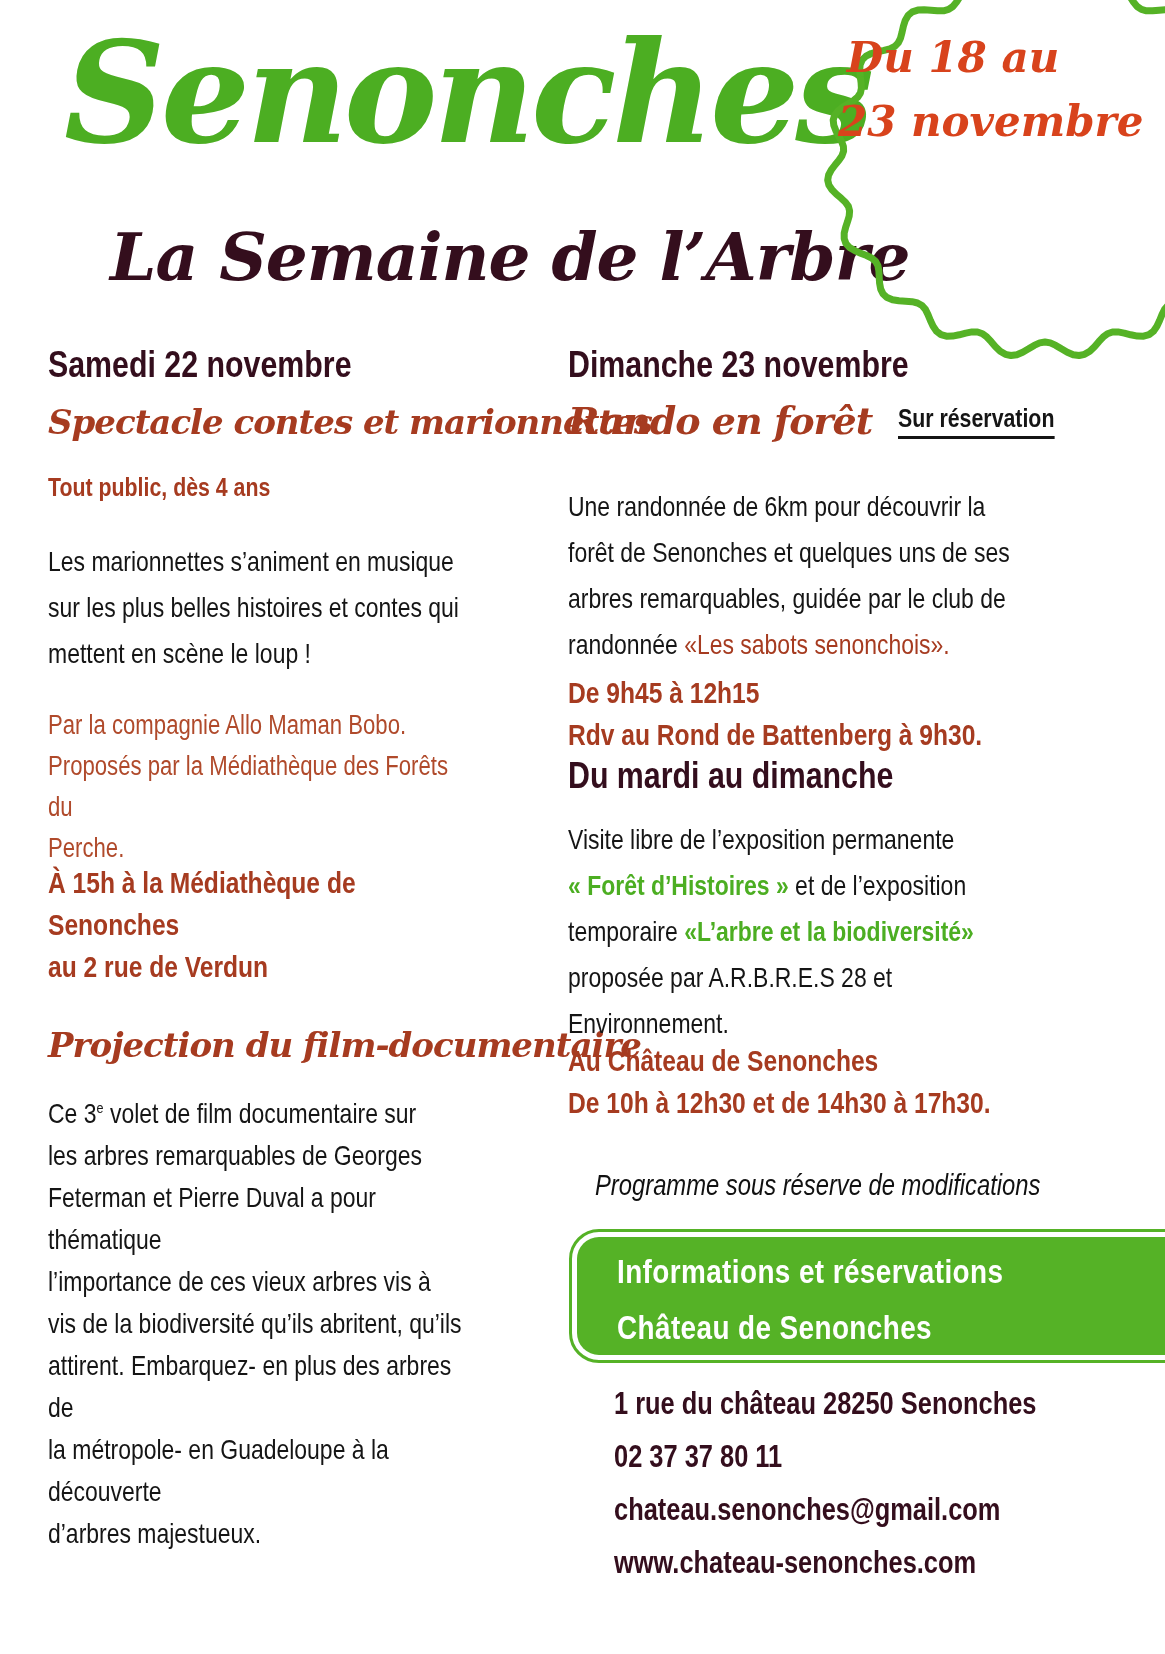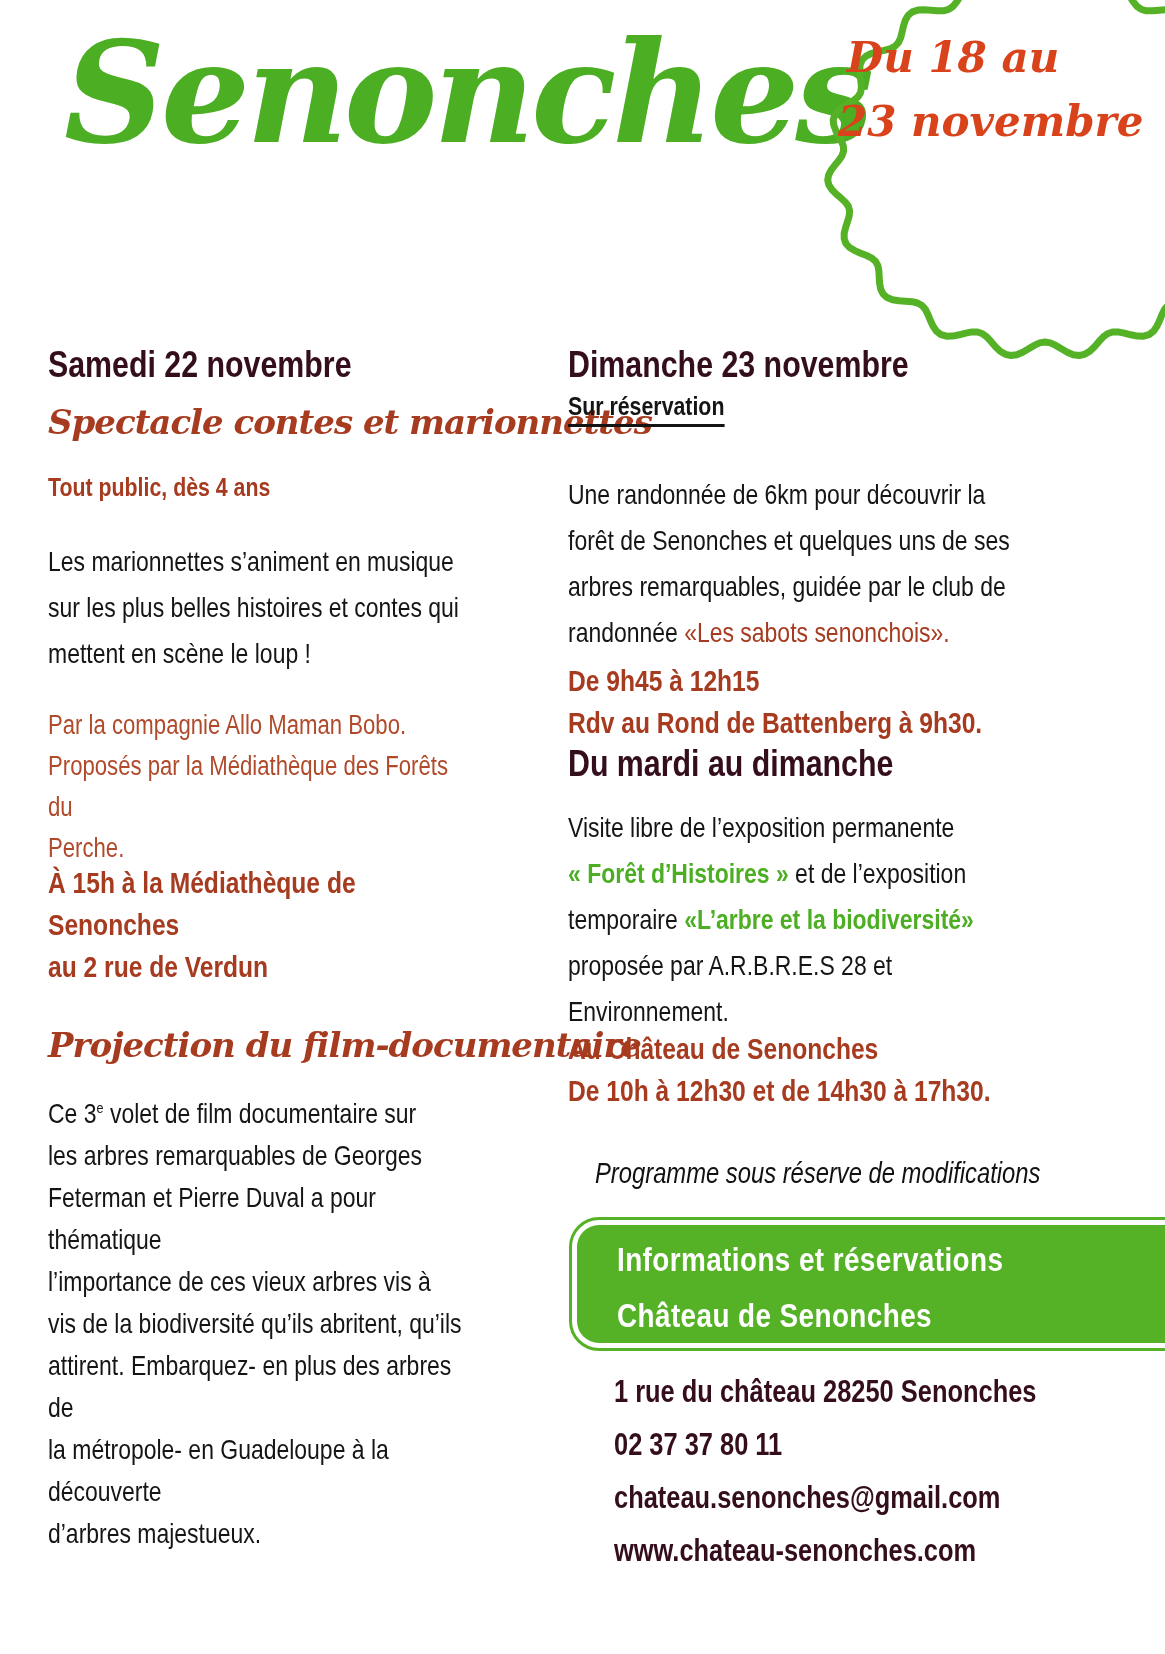--- a/index.html
+++ b/index.html
@@ -74,20 +74,21 @@
   }
   .info-box-text{font-size:34px;line-height:56px;font-weight:700;color:var(--white);letter-spacing:.5px;}
   .contact{font-size:31px;line-height:53px;font-weight:700;color:var(--dark_maroon);margin-left:46px;}
 </style>
 </head>
 <body>
 
 <div class="page">
 
   <div class="title script line">Senonches</div>
+  <div class="subtitle script line">La Semaine de l’Arbre</div>
 
   <div>
     <svg class="badge-svg" viewBox="790 0 375 380" width="375" height="380" aria-hidden="true">
       <path fill="none" stroke-width="7" stroke-linejoin="round" style="stroke:var(--green_fill)" d="M1255.0 165.0L1258.7 169.9L1261.4 175.0L1262.3 180.1L1261.1 185.1L1258.0 189.8L1253.7 194.1L1248.9 198.2L1244.6 202.2L1241.6 206.4L1240.4 210.9L1240.8 215.9L1242.4 221.4L1244.3 227.2L1245.8 233.1L1245.8 238.6L1244.1 243.5L1240.5 247.5L1235.3 250.6L1229.4 253.2L1223.4 255.5L1218.2 258.1L1214.4 261.4L1212.1 265.7L1211.1 271.0L1210.8 277.0L1210.4 283.2L1209.3 289.1L1206.9 294.0L1202.9 297.6L1197.5 299.8L1191.1 300.8L1184.4 301.2L1178.0 301.7L1172.5 303.0L1168.0 305.5L1164.6 309.4L1162.0 314.6L1159.6 320.5L1156.9 326.3L1153.5 331.2L1149.0 334.6L1143.6 336.2L1137.4 336.1L1130.8 334.8L1124.2 333.1L1118.0 331.9L1112.5 332.0L1107.5 333.7L1103.1 337.1L1098.8 341.7L1094.5 346.7L1089.8 351.2L1084.6 354.3L1079.1 355.5L1073.2 354.7L1067.3 352.2L1061.4 348.8L1055.8 345.4L1050.3 342.9L1045.0 342.0L1039.7 342.9L1034.2 345.4L1028.6 348.8L1022.7 352.2L1016.8 354.7L1010.9 355.5L1005.4 354.3L1000.2 351.2L995.5 346.7L991.2 341.7L986.9 337.1L982.5 333.7L977.5 332.0L972.0 331.9L965.8 333.1L959.2 334.8L952.6 336.1L946.4 336.2L941.0 334.6L936.5 331.2L933.1 326.3L930.4 320.5L928.0 314.6L925.4 309.4L922.0 305.5L917.5 303.0L912.0 301.7L905.6 301.2L898.9 300.8L892.5 299.8L887.1 297.6L883.1 294.0L880.7 289.1L879.6 283.2L879.2 277.0L878.9 271.0L877.9 265.7L875.6 261.4L871.8 258.1L866.6 255.5L860.6 253.2L854.7 250.6L849.5 247.5L845.9 243.5L844.2 238.6L844.2 233.1L845.7 227.2L847.6 221.4L849.2 215.9L849.6 210.9L848.4 206.4L845.4 202.2L841.1 198.2L836.3 194.1L832.0 189.8L828.9 185.1L827.7 180.1L828.6 175.0L831.3 169.9L835.0 165.0L838.9 160.3L842.0 155.7L843.6 151.1L843.4 146.4L841.6 141.5L838.8 136.3L835.9 130.8L833.8 125.3L833.2 120.0L834.7 115.1L838.1 110.8L842.9 107.1L848.4 103.7L853.6 100.5L857.8 97.0L860.4 93.0L861.4 88.2L861.1 82.7L860.3 76.6L859.7 70.5L860.1 64.8L862.2 59.9L866.0 56.1L871.3 53.5L877.6 51.7L884.0 50.4L889.9 48.8L894.8 46.4L898.2 42.9L900.5 38.2L902.0 32.5L903.4 26.3L905.2 20.4L908.1 15.4L912.3 11.9L917.8 10.1L924.1 9.7L930.9 10.2L937.5 10.8L943.5 10.8L948.6 9.4L952.9 6.5L956.5 2.1L959.9 -3.2L963.5 -8.7L967.5 -13.5L972.3 -16.8L977.8 -18.2L983.8 -17.7L990.1 -15.7L996.4 -13.1L1002.5 -10.7L1008.1 -9.5L1013.4 -9.9L1018.4 -12.1L1023.4 -15.8L1028.5 -20.1L1033.8 -24.1L1039.3 -27.0L1045.0 -28.0L1050.7 -27.0L1056.2 -24.1L1061.5 -20.1L1066.6 -15.8L1071.6 -12.1L1076.6 -9.9L1081.9 -9.5L1087.5 -10.7L1093.6 -13.1L1099.9 -15.7L1106.2 -17.7L1112.2 -18.2L1117.7 -16.8L1122.5 -13.5L1126.5 -8.7L1130.1 -3.2L1133.5 2.1L1137.1 6.5L1141.4 9.4L1146.5 10.8L1152.5 10.8L1159.1 10.2L1165.9 9.7L1172.2 10.1L1177.7 11.9L1181.9 15.4L1184.8 20.4L1186.6 26.3L1188.0 32.5L1189.5 38.2L1191.8 42.9L1195.2 46.4L1200.1 48.8L1206.0 50.4L1212.4 51.7L1218.7 53.5L1224.0 56.1L1227.8 59.9L1229.9 64.8L1230.3 70.5L1229.7 76.6L1228.9 82.7L1228.6 88.2L1229.6 93.0L1232.2 97.0L1236.4 100.5L1241.6 103.7L1247.1 107.1L1251.9 110.8L1255.3 115.1L1256.8 120.0L1256.2 125.3L1254.1 130.8L1251.2 136.3L1248.4 141.5L1246.6 146.4L1246.4 151.1L1248.0 155.7L1251.1 160.3L1255.0 165.0Z"></path>
     </svg>
     <div class="badge-text">
       <div class="badge-date line">Du 18 au</div>
       <div class="badge-date line">23 novembre</div>
     </div>
   </div>
@@ -119,20 +120,21 @@
 la métropole- en Guadeloupe à la découverte
 d’arbres majestueux.</div>
     </div>
 
   </div>
 
   <div class="col-right">
     <h2 class="day-heading cx line mt5">Dimanche 23 novembre</h2>
 
     <div class="rando-row mt6">
+      <div class="script rando-title line">Rando en forêt</div>
       <div class="booking cx line">Sur réservation</div>
     </div>
 
     <div class="para cx mt33">
       <div class="lines">Une randonnée de 6km pour découvrir la
 forêt de Senonches et quelques uns de ses
 arbres remarquables, guidée par le club de</div>
       <div class="line"><span>randonnée </span><span class="hl-red">«Les sabots senonchois».</span></div>
     </div>
 

